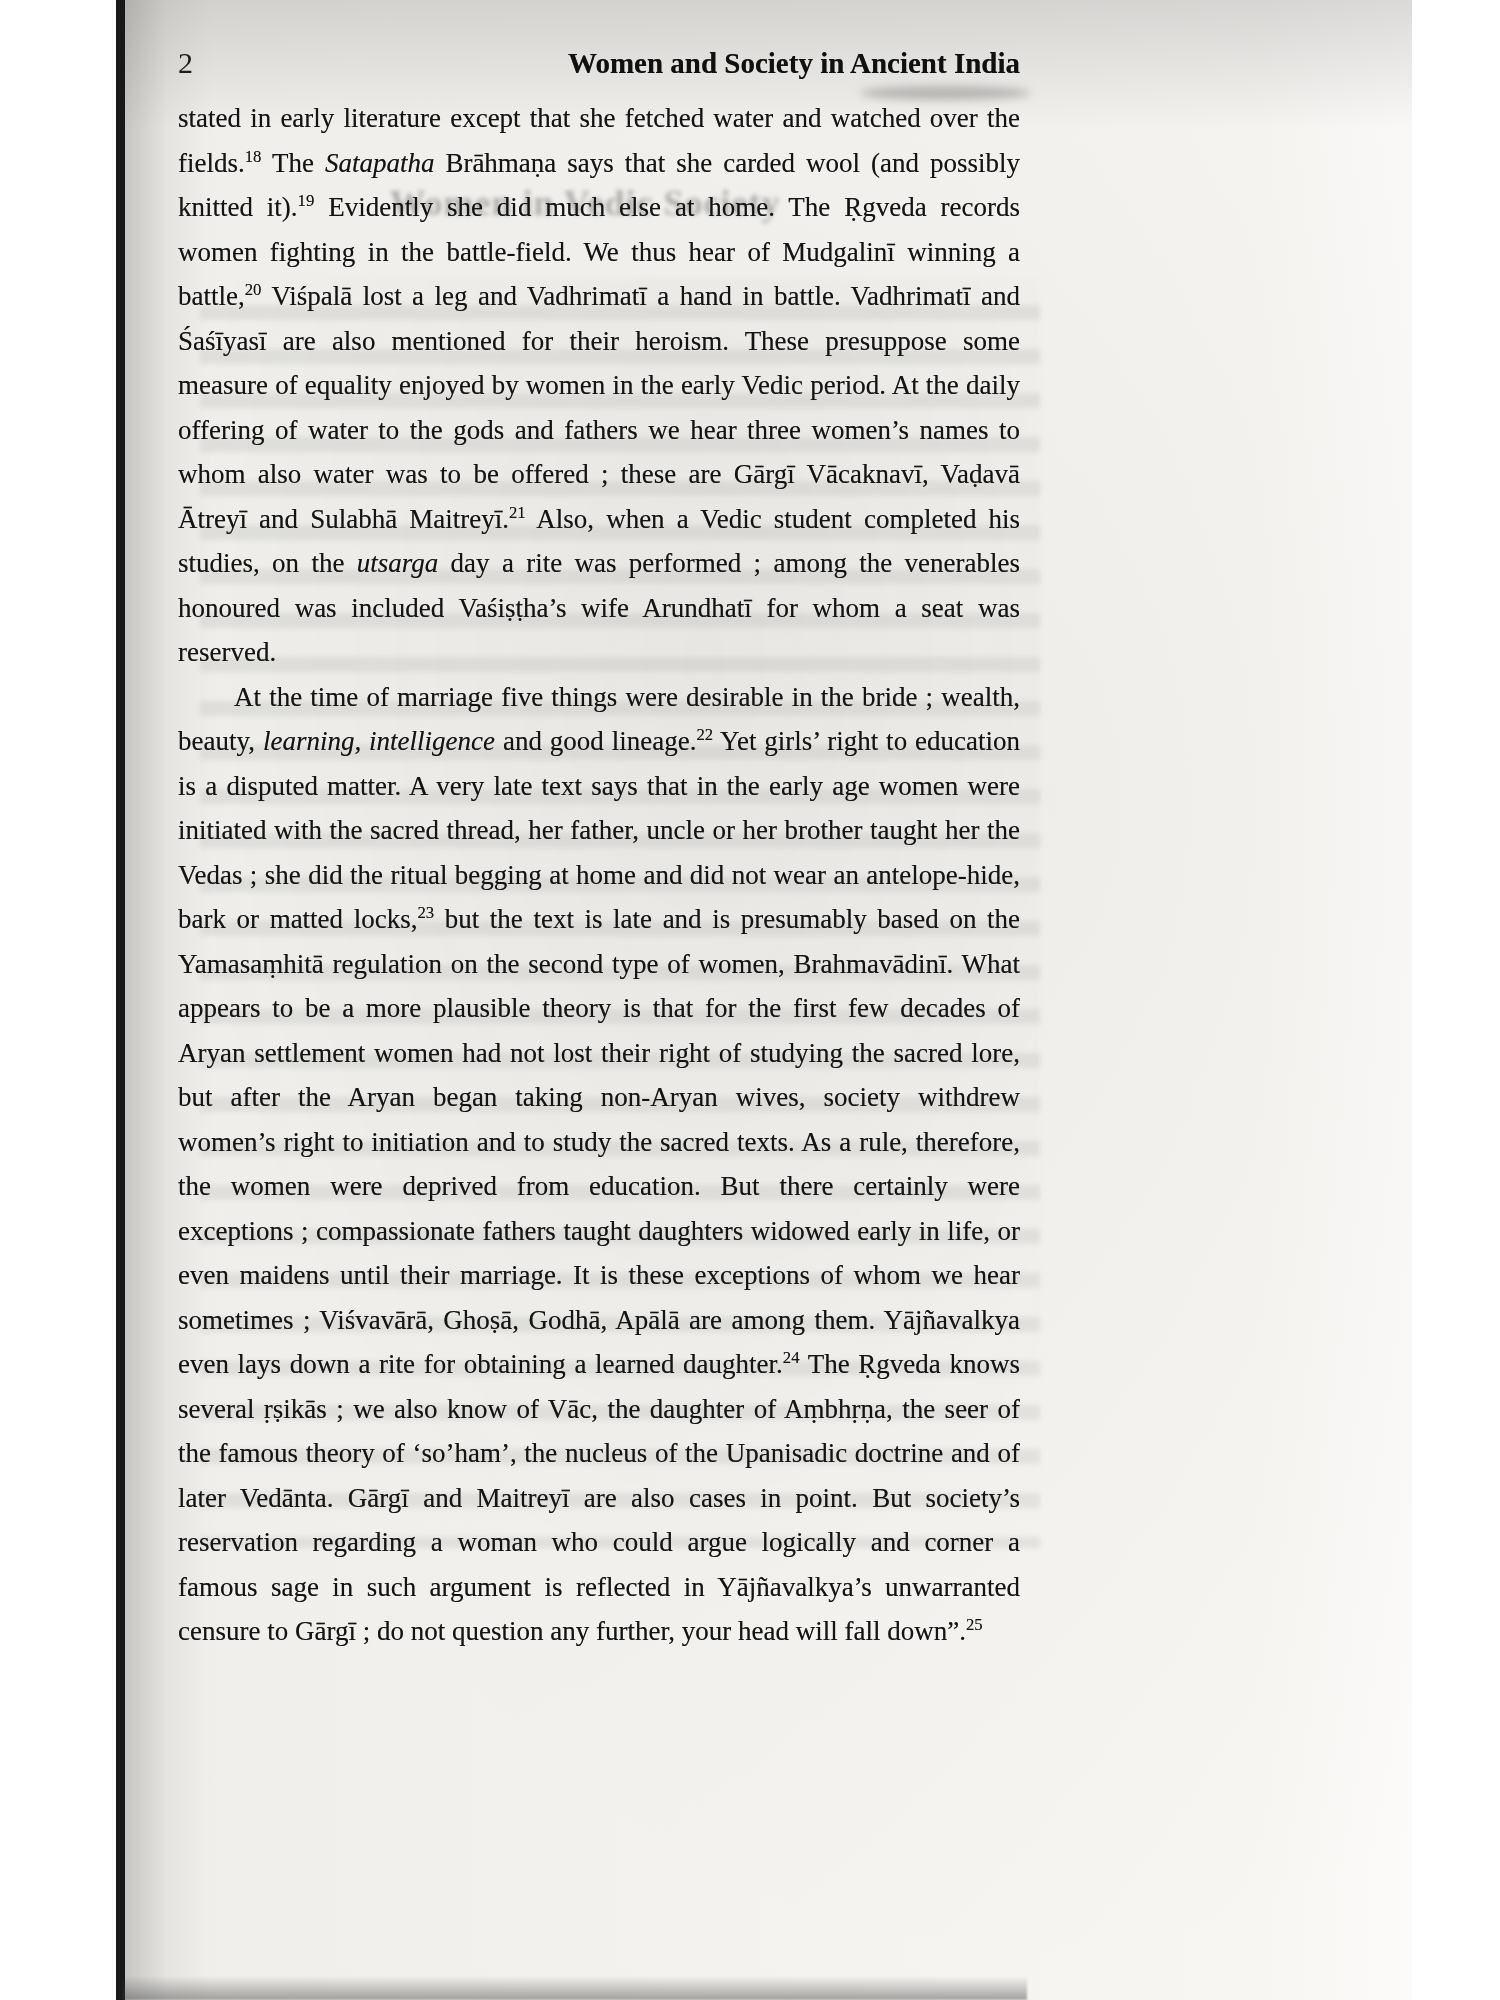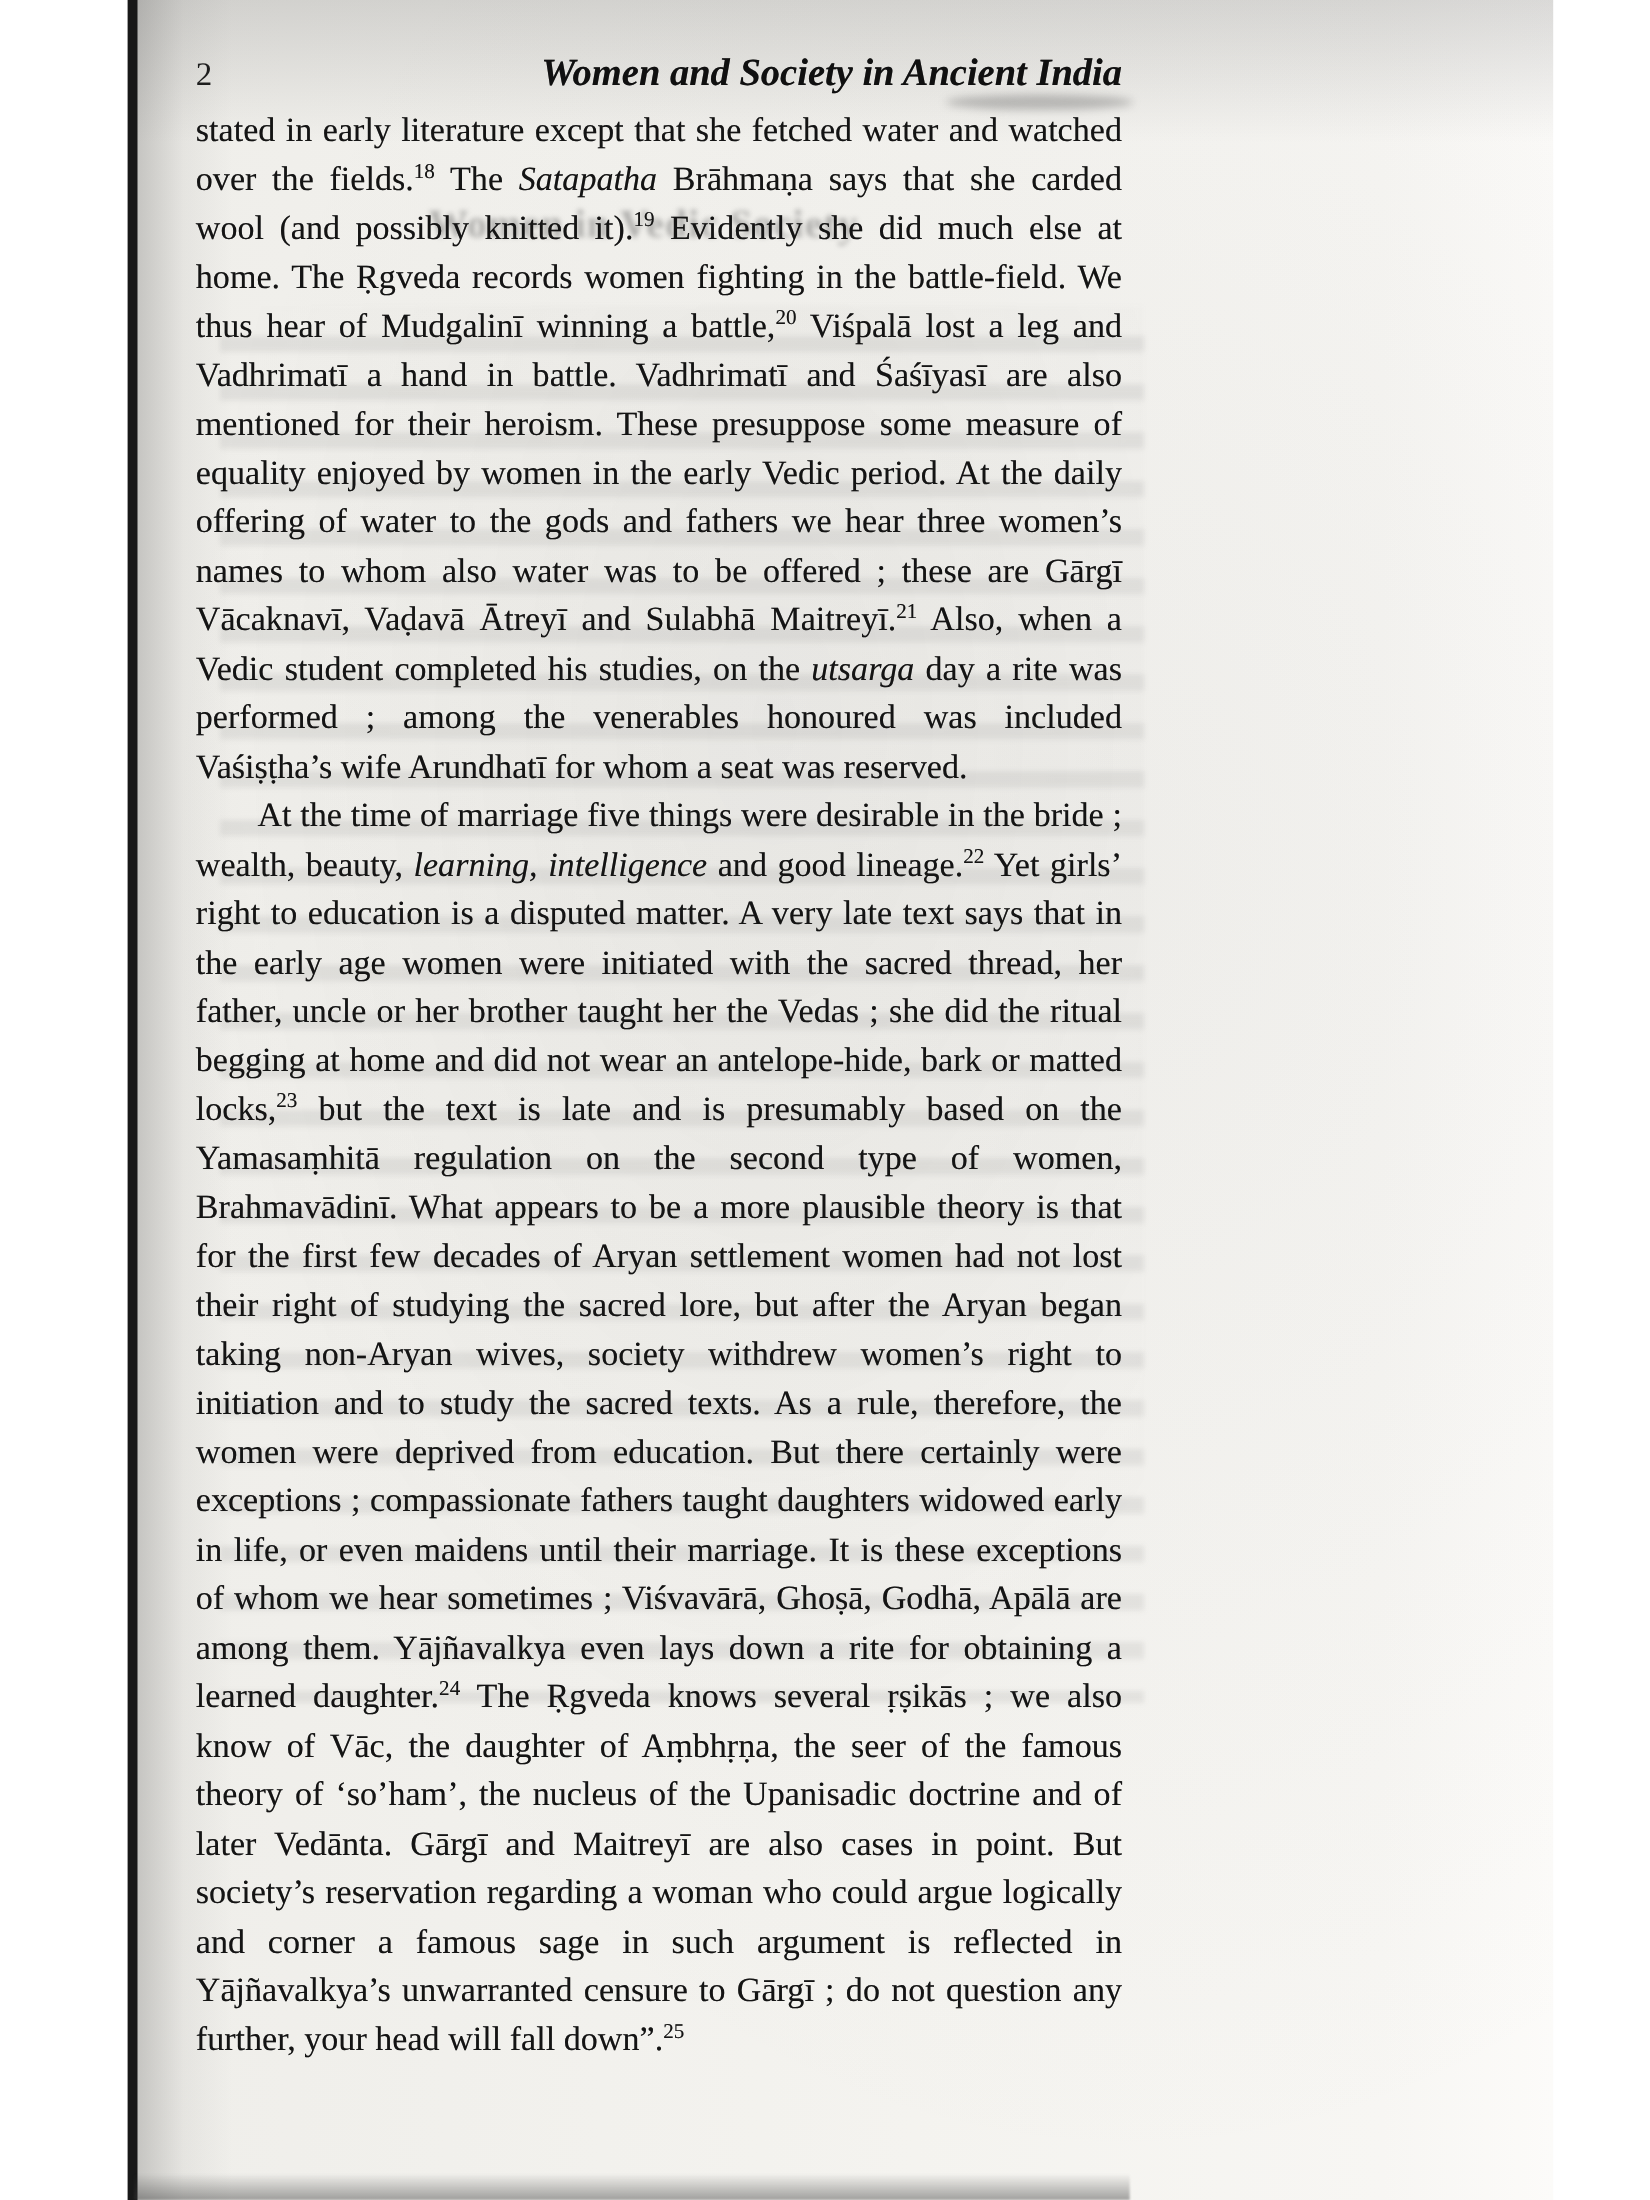--- a/index.html
+++ b/index.html
@@ -48,27 +48,27 @@
       radial-gradient(ellipse at 60% 30%, rgba(110,110,110,0.05), rgba(0,0,0,0) 75%);
     filter:blur(2.5px);
   }
   
   .header {
     position:absolute; left:178px; top:46px; width:842px; z-index:2;
     display:flex; justify-content:space-between; align-items:baseline;
   }
   .page-num { font-size:30px; color:#1d1d1d; }
   .running-title {
-    font-size:35px; font-weight:bold; font-style:italic; color:#101010;
+    font-size:29px; font-weight:bold; color:#101010;
     text-shadow:0 0 0.5px rgba(0,0,0,0.5);
     margin-left:48px;
   }
   .text-block {
     position:absolute; left:178px; top:96px; width:842px; z-index:2;
-    font-size:31px; line-height:44.5px; text-align:justify;
+    font-size:27px; line-height:44.5px; text-align:justify;
     color:#141414; text-shadow:0 0 0.5px rgba(0,0,0,0.45);
   }
   .para { margin:0; }
   .para.indent { text-indent:56px; }
   .it { font-style:italic; }
   sup { font-size:0.62em; vertical-align:super; line-height:0; }
 </style>
 </head>
 <body>
 

